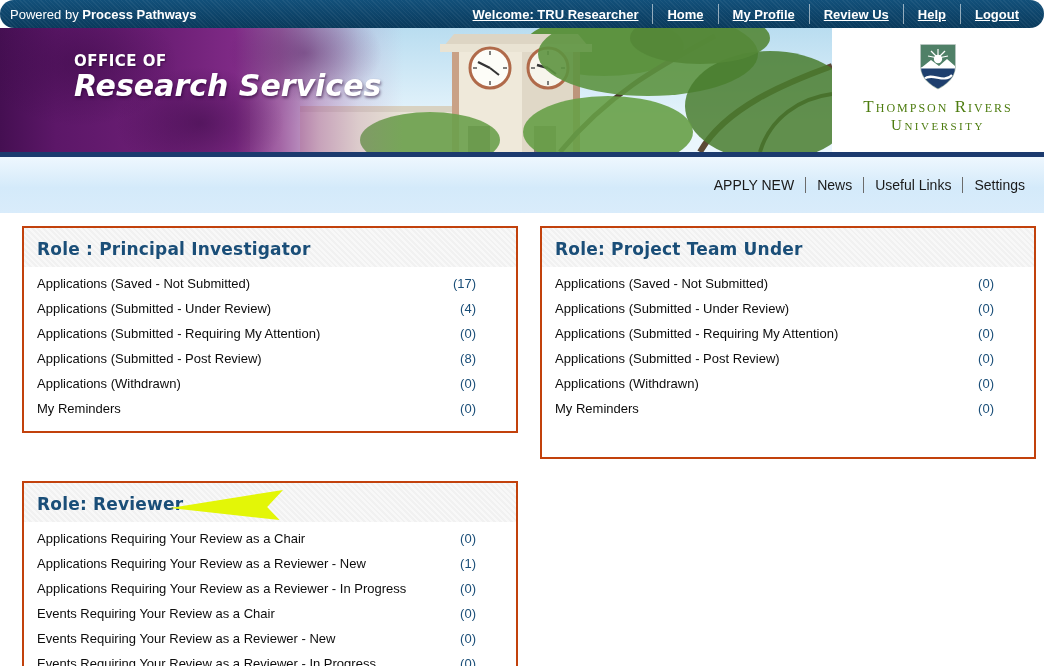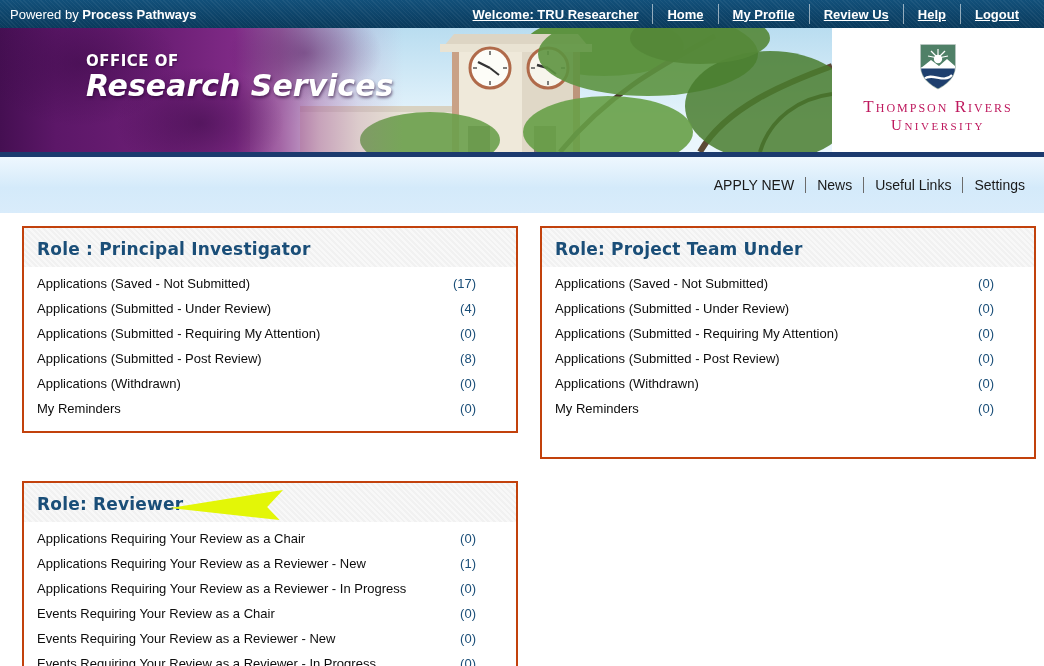--- a/index.html
+++ b/index.html
@@ -6,21 +6,21 @@
   body{
     width:1044px;height:666px;overflow:hidden;background:#ffffff;
     font-family:"Liberation Sans", sans-serif;position:relative;
   }
   
   .topbar{
     height:28px;display:flex;justify-content:space-between;align-items:center;
     background:
       repeating-linear-gradient(45deg, rgba(255,255,255,0.05) 0 1px, transparent 1px 3px),
       linear-gradient(#12507a, #0a3a5c);
-    color:#fff;font-size:13px;
+    color:#fff;font-size:13px;border-radius:14px;
   }
   .powered{padding-left:10px;white-space:nowrap;}
   .powered b{font-weight:700;}
   .topnav{display:flex;align-items:center;height:100%;padding-right:12px;text-decoration:underline;}
   .topnav .sep{width:1px;height:20px;background:rgba(255,255,255,0.55);margin:0 1px;}
   .topnav a,.topnav .welcome{
     color:#fff;text-decoration:none;font-weight:700;padding:0 13px;white-space:nowrap;cursor:pointer;
   }
   .topnav .welcome{cursor:default;}
   
@@ -33,32 +33,32 @@
   .purple-overlay{
     position:absolute;left:0;top:0;bottom:0;width:560px;pointer-events:none;
     background:
       radial-gradient(120px 80px at 200px 95px, rgba(58,10,70,0.55), transparent 70%),
       radial-gradient(140px 90px at 80px 35px, rgba(58,10,70,0.50), transparent 70%),
       radial-gradient(110px 70px at 305px 25px, rgba(70,15,82,0.45), transparent 70%),
       linear-gradient(90deg,#450f52 0%,#5c1768 10%,#6d1f76 30%,#7f2a86 42%,
         rgba(143,60,140,0.78) 50%, rgba(160,85,155,0.45) 57%,
         rgba(170,100,165,0.18) 64%, rgba(175,105,170,0) 72%);
   }
-  .banner-heading{position:absolute;left:86px;top:24px;color:#fff;z-index:3;}
+  .banner-heading{position:absolute;left:74px;top:24px;color:#fff;z-index:3;}
   .banner-heading .office{font-size:15px;font-weight:700;letter-spacing:0.5px;
     font-family:"DejaVu Sans", sans-serif;text-shadow:1px 1px 2px rgba(35,0,45,.6);}
   .banner-heading .service{font-size:30px;font-weight:700;line-height:1.05;
     font-family:"DejaVu Sans", sans-serif;text-shadow:1px 2px 3px rgba(35,0,45,.55);font-style:italic;}
   .logo-panel{
     position:absolute;right:0;top:0;bottom:0;width:212px;background:#fff;z-index:2;
     display:flex;flex-direction:column;align-items:center;
     border-bottom-left-radius:46px;
   }
   .logo-panel svg{margin-top:15px;}
-  .wordmark{margin-top:7px;text-align:center;color:#be185d;
+  .wordmark{margin-top:7px;text-align:center;color:#4d7c0f;
     font-family:"Liberation Serif", serif;font-variant:small-caps;line-height:1.1;}
   .wordmark .l1{font-size:17px;letter-spacing:2px;}
   .wordmark .l2{font-size:15px;letter-spacing:2.5px;}
   .banner-rule{height:5px;background:#1b3a6e;}
   
   .subnav{
     height:56px;display:flex;justify-content:flex-end;align-items:center;
     background:linear-gradient(#eef7fe, #d4eafa 55%, #d9ecfb);
     padding-right:8px;font-size:14px;
   }

